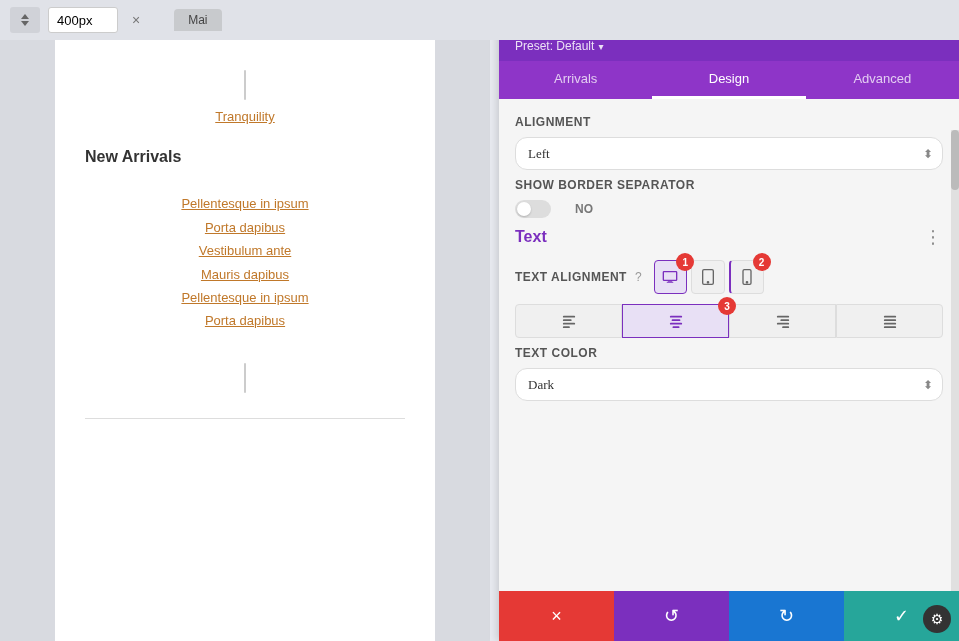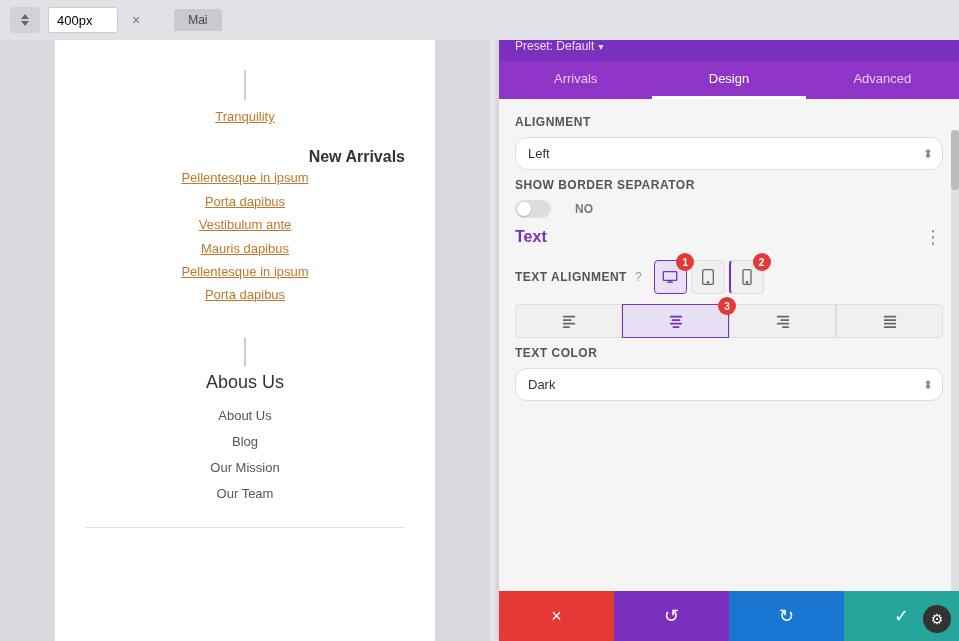--- a/index.html
+++ b/index.html
@@ -111,25 +111,25 @@
     .nav-link {
       display: block;
       text-align: center;
       color: #c0782a;
       text-decoration: underline;
       font-size: 13px;
       line-height: 1.8;
       cursor: pointer;
     }
     .section-heading {
-      text-align: right;
+      text-align: left;
       font-size: 16px;
       font-weight: 600;
       color: #333;
-      margin-bottom: 0;
+      margin-bottom: 26px;
     }
     .abous-us-heading {
       text-align: center;
       font-size: 18px;
       font-weight: 400;
       color: #333;
       margin-bottom: 10px;
     }
     .nav-item-plain {
       display: block;
@@ -238,20 +238,21 @@
     .select-wrapper select {
       width: 100%;
       padding: 8px 12px;
       border: 1px solid #ddd;
       border-radius: 12px;
       background: #fff;
       font-size: 13px;
       color: #333;
       appearance: none;
       cursor: pointer;
+      font-family: Liberation Serif, serif;
     }
     .select-arrow {
       position: absolute;
       right: 10px;
       top: 50%;
       transform: translateY(-50%);
       pointer-events: none;
       color: #888;
       font-size: 12px;
     }
@@ -433,27 +434,20 @@
       <a class="nav-link">Vestibulum ante</a>
       <a class="nav-link">Mauris dapibus</a>
       <a class="nav-link">Pellentesque in ipsum</a>
       <a class="nav-link">Porta dapibus</a>
     </div>
 
     <div class="sidebar-divider-container">
       <div class="sidebar-divider-handle"></div>
     </div>
 
-    <div class="sidebar-section">
-      <div class="abous-us-heading">Abous Us</div>
-      <span class="nav-item-plain">About Us</span>
-      <span class="nav-item-plain">Blog</span>
-      <span class="nav-item-plain">Our Mission</span>
-      <span class="nav-item-plain">Our Team</span>
-    </div>
 
     <div style="border-top: 1px solid #ddd; margin-top: 20px;"></div>
   </div>
 </div>
 
 <div class="sidebar-panel">
 
   <div class="panel-header">
     <div class="panel-title-row">
       <span class="panel-title">Sidebar Settings</span>

